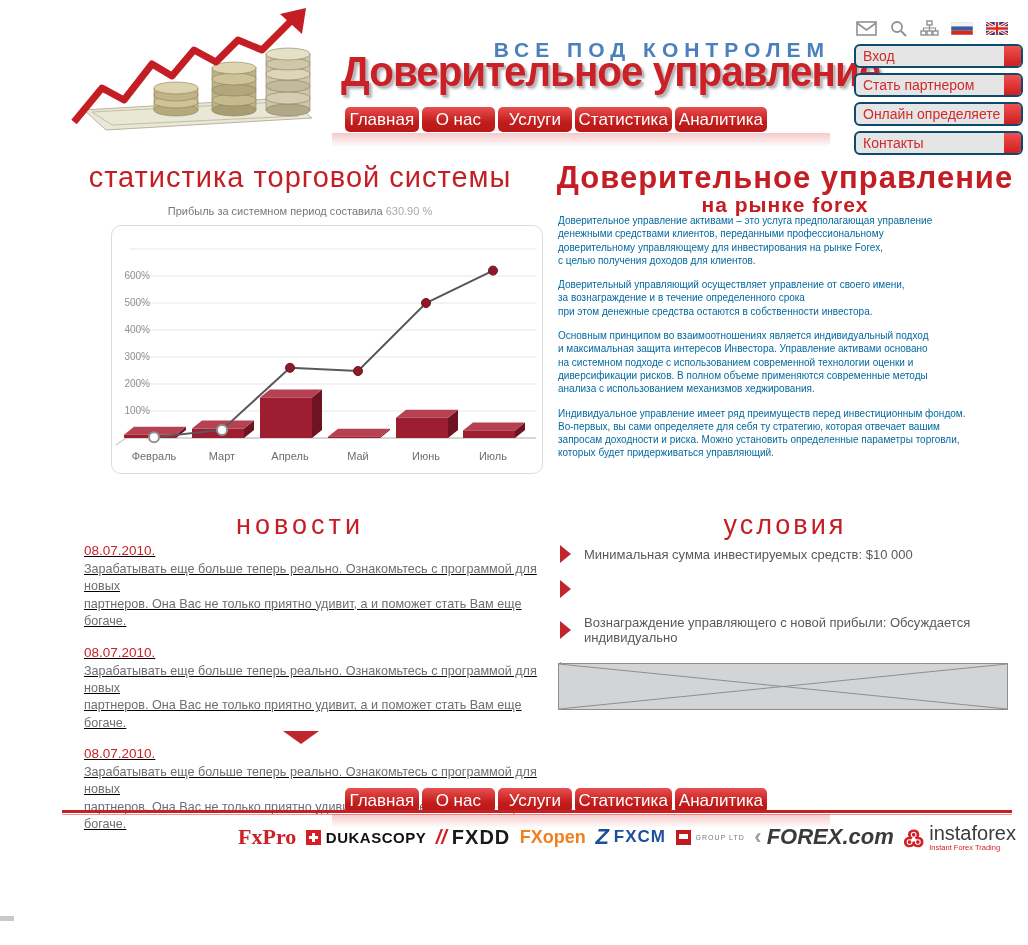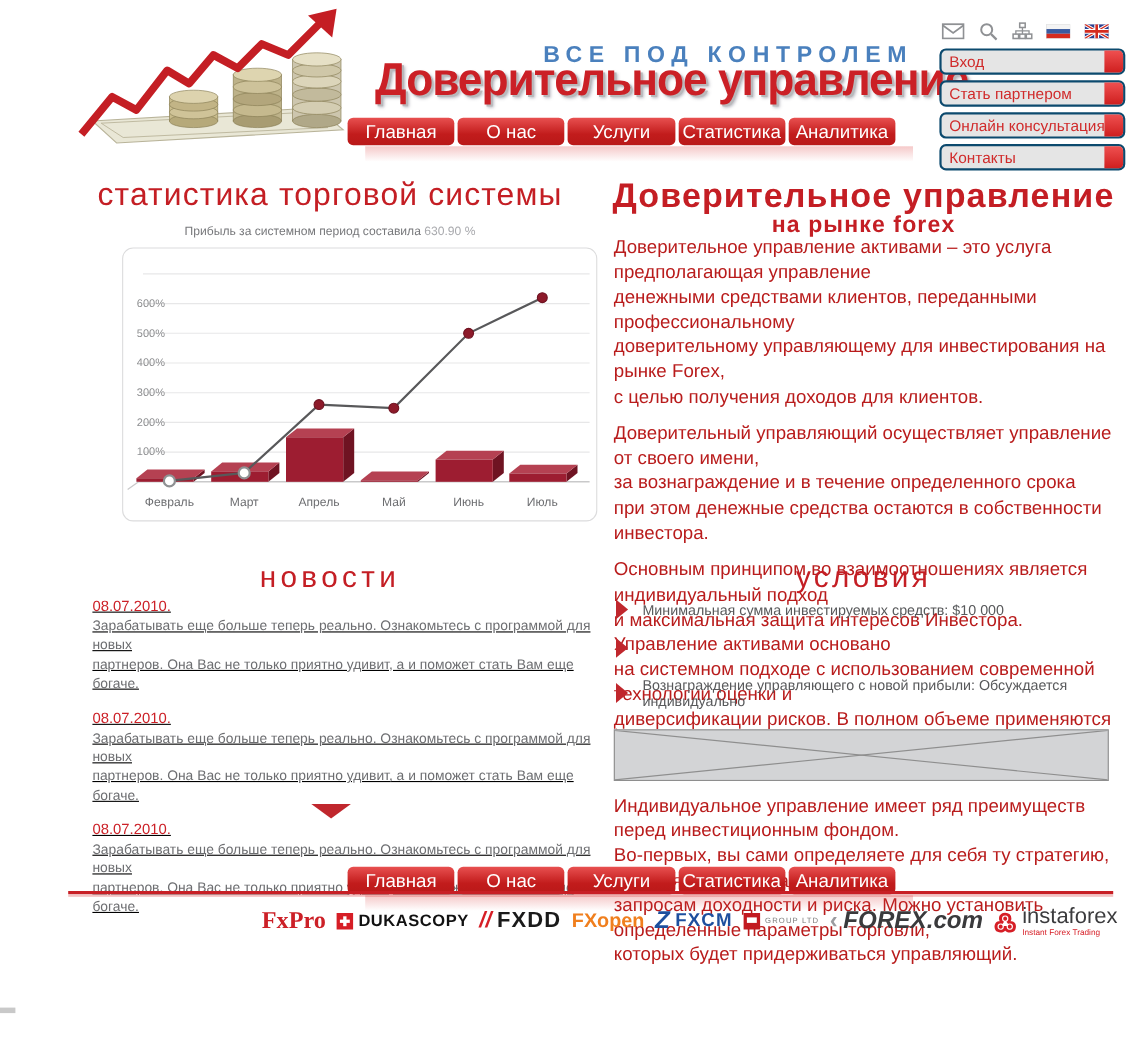--- a/index.html
+++ b/index.html
@@ -6,21 +6,21 @@
   #page{position:relative;width:1028px;height:945px;background:#fff;overflow:hidden;
         font-family:"Liberation Sans",sans-serif;}
   
   .logo{position:absolute;left:66px;top:6px;width:252px;height:128px;}
   .tagline{position:absolute;left:440px;top:38px;width:390px;text-align:right;
            color:#4a80bd;font-size:21px;font-weight:bold;letter-spacing:6px;}
   .site-title{position:absolute;left:331px;top:48px;width:500px;text-align:center;
               color:#cb2026;font-size:42px;font-weight:bold;letter-spacing:-1px;
               transform:scaleX(.96);transform-origin:center;
               text-shadow:2px 2px 0 #b9b9bb,3px 3px 3px rgba(90,90,110,.45);white-space:nowrap;}
-  .nav{position:absolute;display:flex;gap:3px;left:316px;top:107px;width:498px;height:25px;}
+  .nav{position:absolute;display:flex;gap:3px;left:345px;top:107px;width:422px;height:25px;}
   .nav .nav-item{flex:1;background:linear-gradient(#e85050,#c21c1c 60%,#b91818);
      border-radius:5px;color:#fff;font-size:17px;text-align:center;line-height:25px;
      cursor:pointer;white-space:nowrap;padding:0 4px;}
   .nav-reflect{position:absolute;left:332px;top:133px;width:498px;height:14px;
      background:linear-gradient(rgba(220,60,60,.28),rgba(220,60,60,0));}
   .icon-row{position:absolute;left:856px;top:20px;width:152px;display:flex;
      align-items:center;justify-content:space-between;}
   .quick-links{position:absolute;left:854px;top:44px;display:flex;flex-direction:column;gap:5px;}
   .quick-link{position:relative;width:158px;height:20px;border:2px solid #0c4a6e;border-radius:6px;
      background:#e5e5e5;color:#d02b2b;font-size:14px;line-height:20px;padding-left:7px;cursor:pointer;}
@@ -41,21 +41,21 @@
   .news-text{color:#6d6e71;font-size:12.6px;line-height:1.38;white-space:pre-line;}
   .more-arrow{position:absolute;left:283px;top:731px;width:0;height:0;cursor:pointer;
      border-left:18px solid transparent;border-right:18px solid transparent;
      border-top:13px solid #c0272d;}
   
   .about-heading{position:absolute;left:556px;top:160px;width:458px;text-align:center;
      color:#c41e24;font-size:31px;font-weight:bold;letter-spacing:1px;}
   .about-sub{position:absolute;left:556px;top:193px;width:458px;text-align:center;
      color:#c41e24;font-size:21px;font-weight:bold;letter-spacing:1px;}
   .about-text{position:absolute;left:558px;top:214px;width:468px;}
-  .about-text p{margin:0 0 11px 0;color:#b91c1c;font-size:17px;line-height:1.33;white-space:pre-line;}
+  .about-text p{margin:0 0 11px 0;color:#0369a1;font-size:10px;line-height:1.33;white-space:pre-line;}
   .cond-heading{position:absolute;left:556px;top:510px;width:458px;text-align:center;
      color:#c41e24;font-size:27px;letter-spacing:3px;}
   .cond-list{position:absolute;left:560px;top:545px;width:462px;}
   .cond-item{display:flex;align-items:center;gap:13px;margin-bottom:17px;}
   .tri{width:0;height:0;border-top:9px solid transparent;border-bottom:9px solid transparent;
      border-left:11px solid #c0272d;flex:0 0 auto;}
   .cond-text{color:#58595b;font-size:13px;}
   .placeholder{position:absolute;left:558px;top:663px;width:450px;height:47px;
      background:#d3d4d6;border:1px solid #8e8e8e;box-sizing:border-box;}
   
@@ -175,21 +175,21 @@
   <div class="quick-links">
     <div class="quick-link">
       <span>Вход</span>
       <span class="cap"></span>
     </div>
     <div class="quick-link">
       <span>Стать партнером</span>
       <span class="cap"></span>
     </div>
     <div class="quick-link">
-      <span>Онлайн консультация</span>
+      <span>Онлайн определяете</span>
       <span class="cap"></span>
     </div>
     <div class="quick-link">
       <span>Контакты</span>
       <span class="cap"></span>
     </div>
   </div>
 
   <div class="stats-heading">статистика торговой системы</div>
   <div class="chart-caption">

